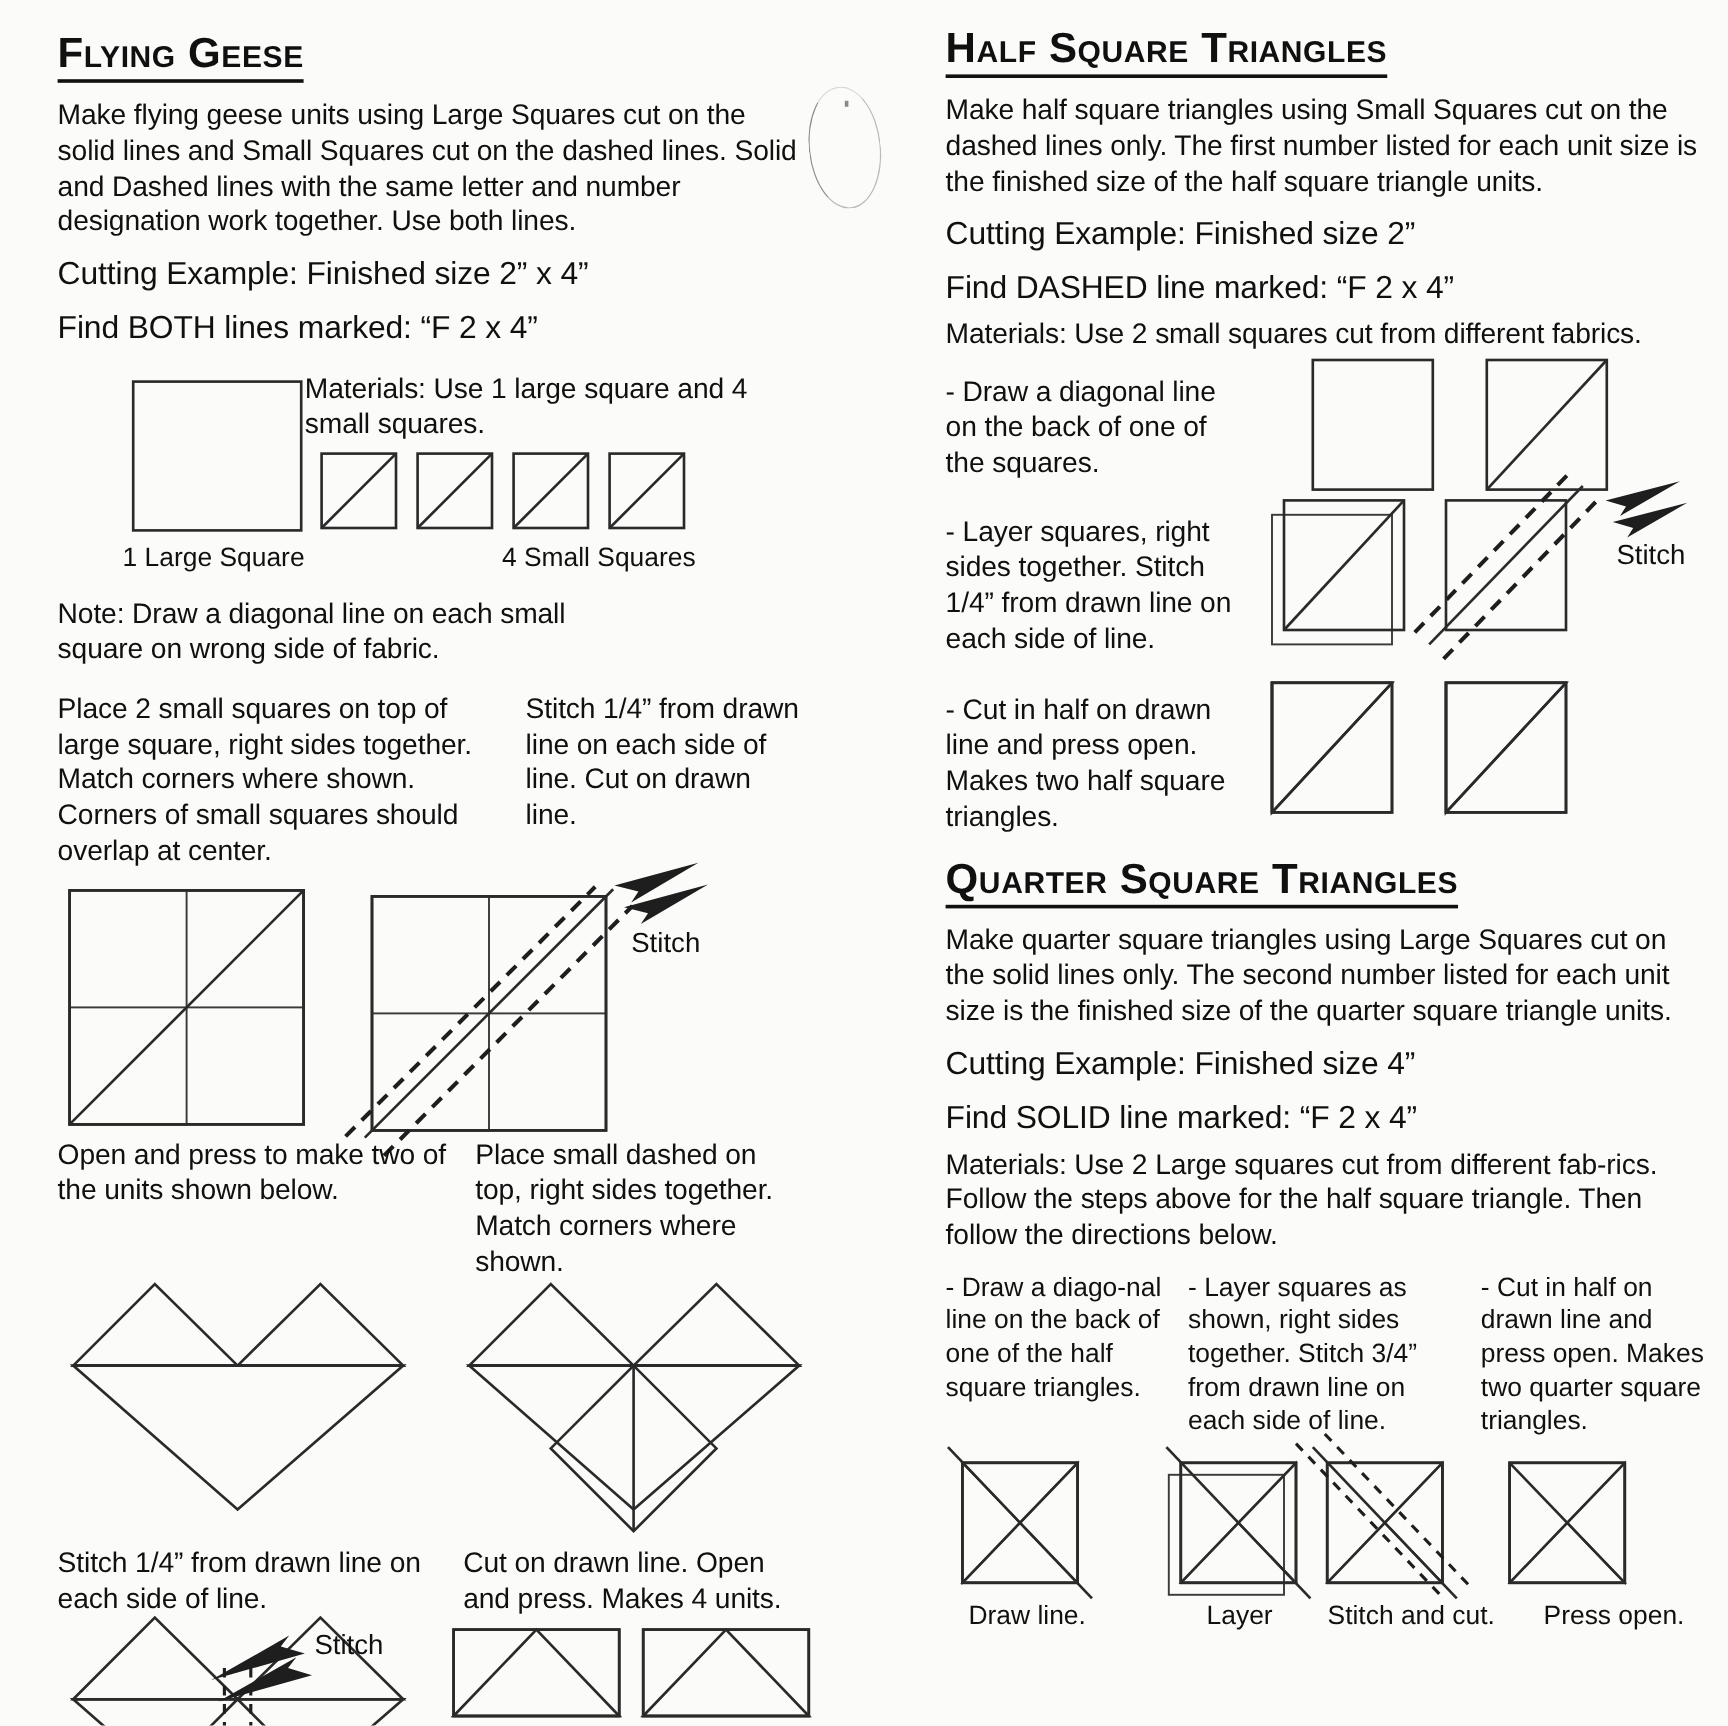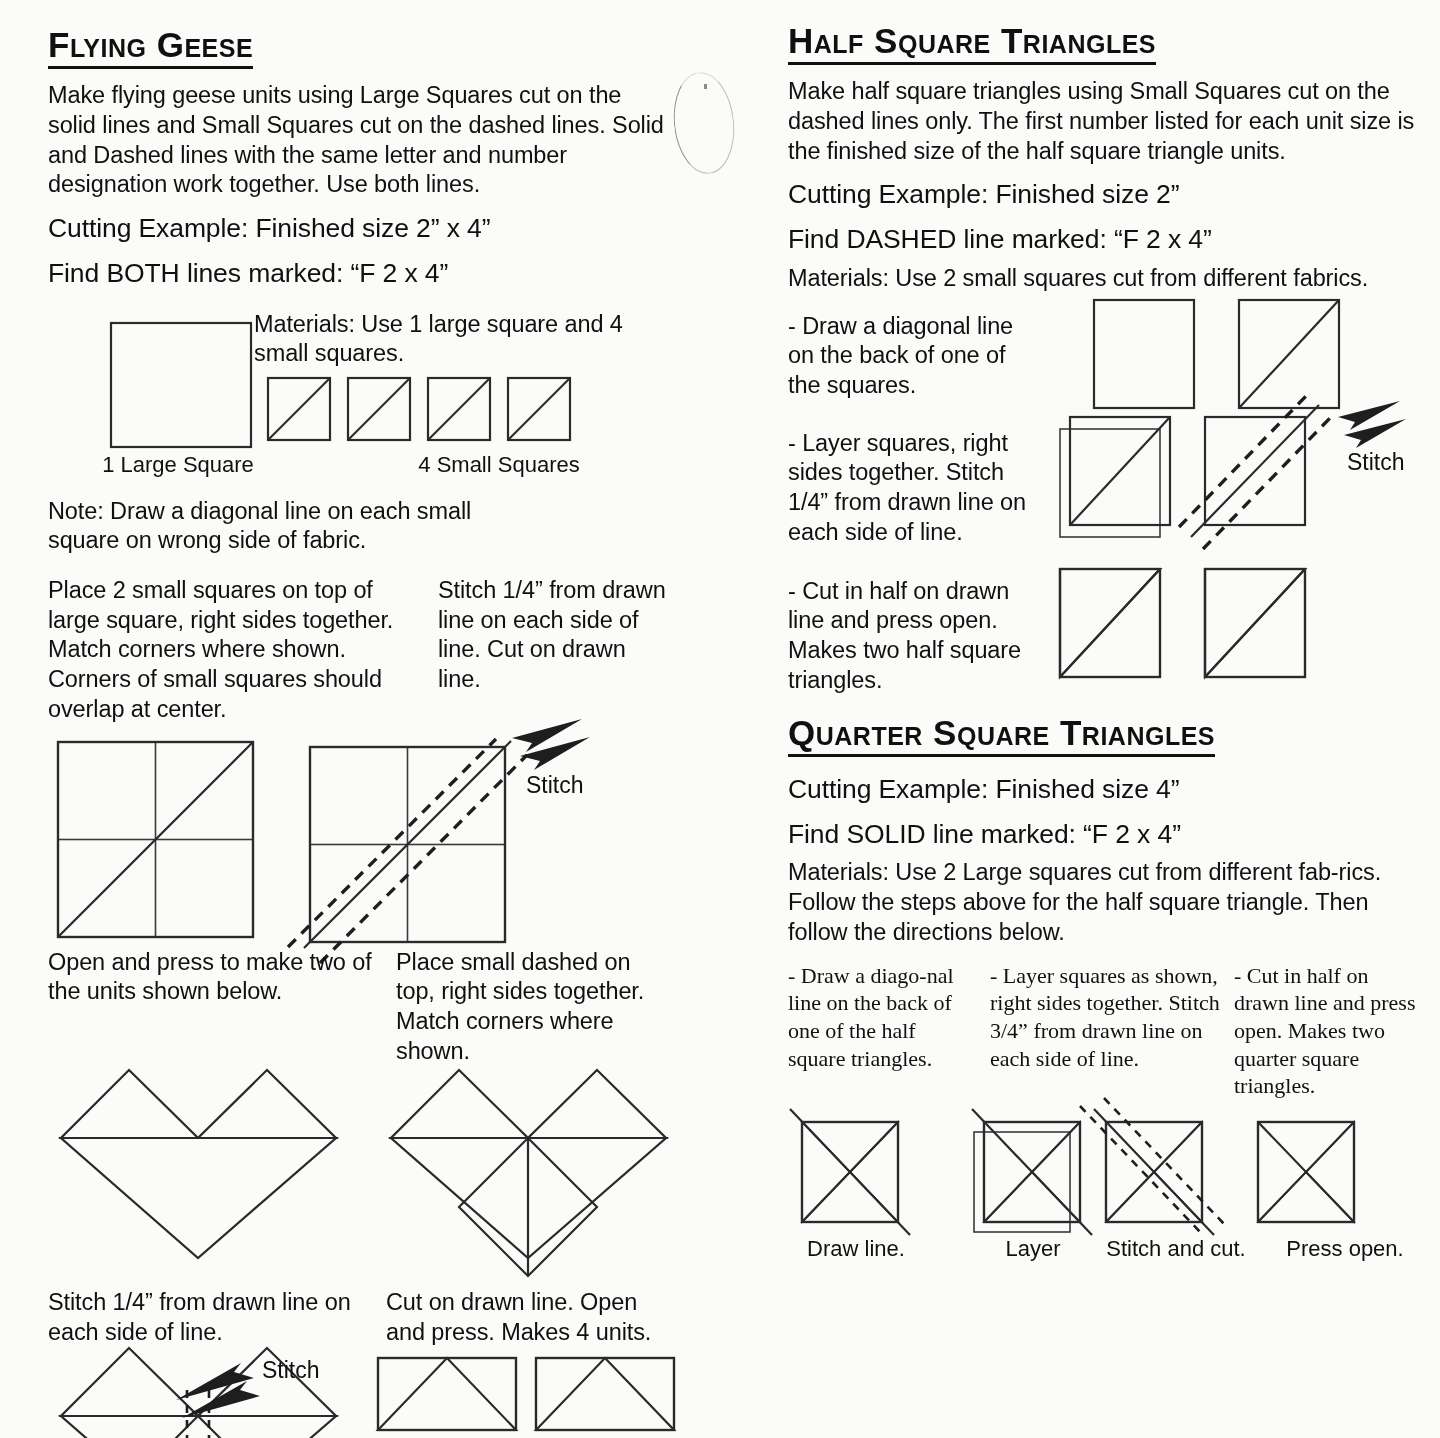--- a/index.html
+++ b/index.html
@@ -37,21 +37,20 @@
   p.big{
     font-size:26.5px;
     line-height:1.24;
     margin:12px 0 0 0;
     letter-spacing:-0.1px;
   }
   p.small{
     font-size:22px;
     line-height:1.26;
     margin:8px 0 0 0;
-    font-family:Liberation Serif, serif;
   }
   .tight{margin-top:2px;}
   .cap{font-size:22px;line-height:1.2;text-align:center;}
 
   .row{display:flex;}
   .fig{position:relative;}
 
   
   .scan-hole{
     position:absolute;left:674px;top:72px;width:58px;height:100px;
@@ -83,21 +82,21 @@
 
     <div style="height:26px"></div>
     <h2 class="heading">Flying Geese</h2>
 
     <p class="body" style="width:620px">Make flying geese units using Large Squares cut on the solid lines and Small Squares cut on the dashed lines.  Solid and Dashed lines with the same letter and number designation work together.  Use both lines.</p>
 
     <p class="big">Cutting Example:  Finished size 2” x 4”</p>
     <p class="big tight">Find BOTH lines marked:  “F   2 x 4”</p>
 
     
-    <div class="row" style="margin-top:20px;align-items:flex-end;">
+    <div class="row" style="margin-top:20px;align-items:center;">
       <div class="fig">
         <svg width="200" height="130" viewBox="0 0 200 130">
           <rect x="63" y="3" width="140" height="124" fill="#dde1df" class="ln"></rect>
         </svg>
       </div>
       <div style="margin-left:6px;width:420px;">
         <p class="body" style="margin-top:0;width:380px">Materials: Use 1 large square and 4 small squares.</p>
         <svg width="360" height="72" viewBox="0 0 360 72" style="margin-top:9px;margin-left:14px;">
           <g>
             <rect x="0" y="0" width="62" height="62" fill="#b9c1bd" class="ln"></rect>
@@ -320,20 +319,21 @@
           <rect x="0" y="0" width="100" height="108" fill="none" class="ln"></rect>
           <line x1="0" y1="108" x2="100" y2="0" class="ln"></line>
         </g>
       </svg>
     </div>
 
     
     <div style="margin-top:18px;">
       <h2 class="heading">Quarter Square Triangles</h2>
     </div>
+    <p class="body" style="width:622px">Make quarter square triangles using Large Squares cut on the solid lines only.  The second number listed for each unit size is the finished size of the quarter square triangle units.</p>
     <p class="big">Cutting Example:  Finished size 4”</p>
     <p class="big tight">Find SOLID line marked:   “F   2 x 4”</p>
     <p class="body" style="width:636px">Materials:  Use 2 Large squares cut from different fab-rics.  Follow the steps above for the half square triangle. Then follow the directions below.</p>
 
     
     <div class="row" style="margin-top:14px;">
       <div style="width:188px;">
         <p class="small" style="margin-top:0;">- Draw a diago-nal line on the back of one of the half square triangles.</p>
       </div>
       <div style="width:230px;margin-left:14px;">

